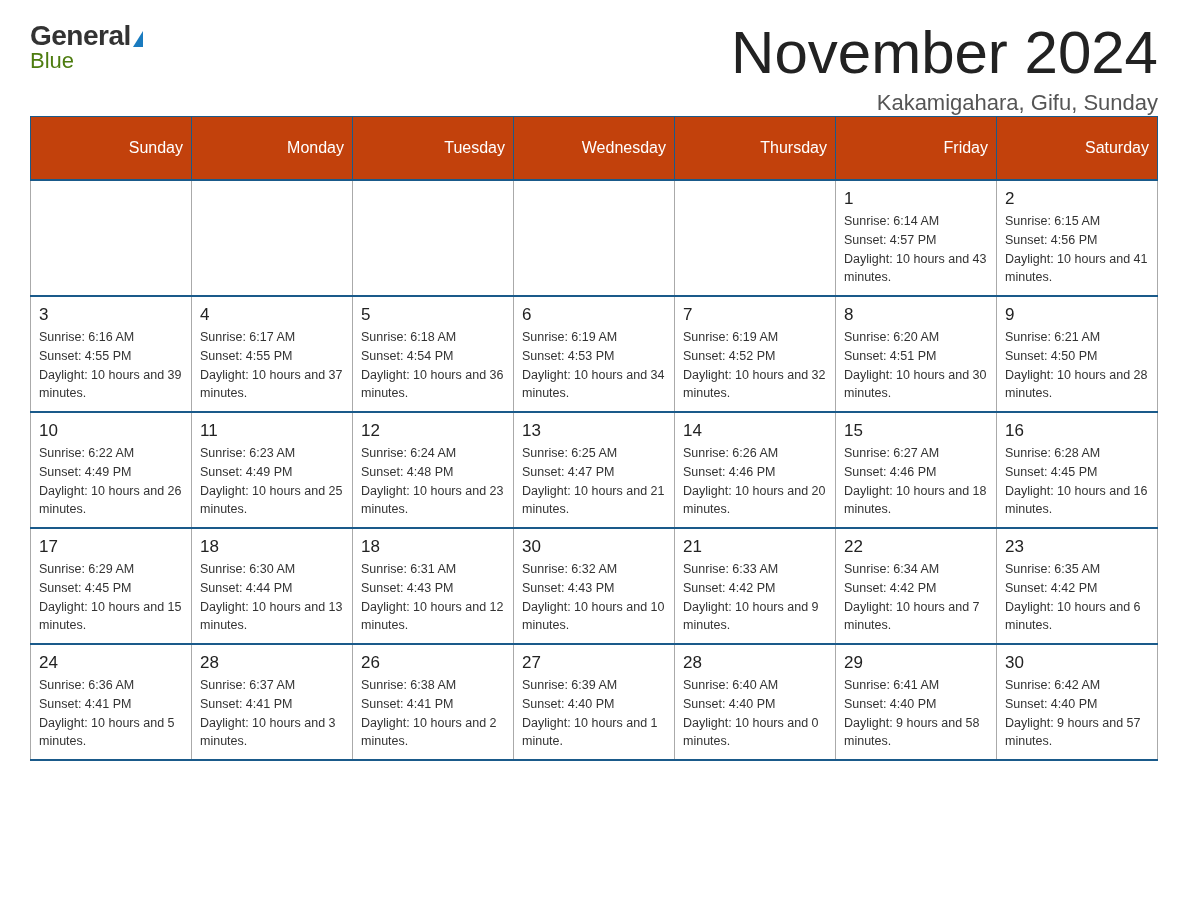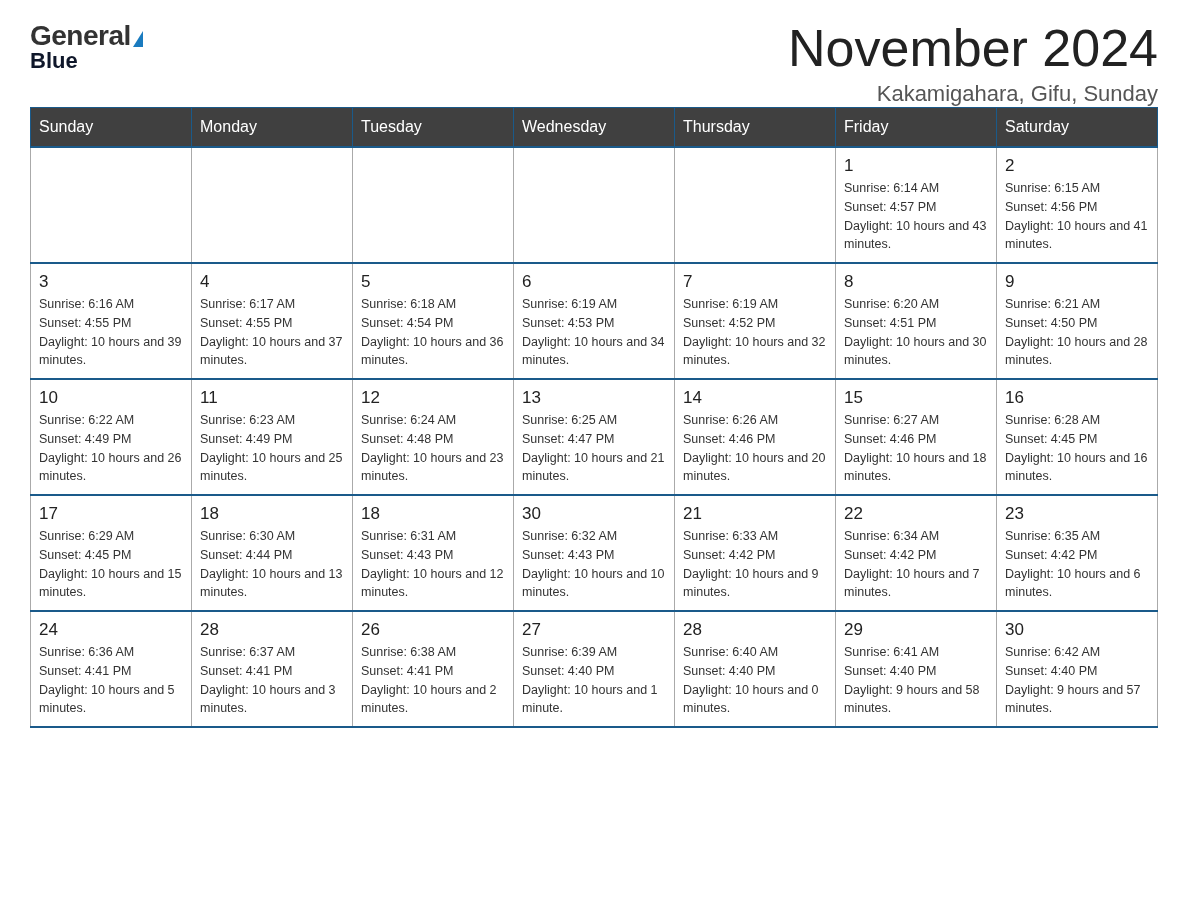--- a/index.html
+++ b/index.html
@@ -21,62 +21,62 @@
       align-items: flex-start;
     }
     .logo-general {
       font-size: 28px;
       font-weight: bold;
       color: #333;
       letter-spacing: -0.5px;
     }
     .logo-blue {
       font-size: 22px;
-      font-weight: bold;
-      color: #0f172a;
+      font-weight: normal;
+      color: #4d7c0f;
       margin-top: -4px;
     }
     .logo-triangle {
       display: inline-block;
       width: 0;
       height: 0;
       border-left: 10px solid transparent;
       border-right: 0px solid transparent;
       border-bottom: 16px solid #1a7bbf;
       margin-left: 2px;
       vertical-align: middle;
       position: relative;
       top: -2px;
     }
     .title-area {
       text-align: right;
     }
     .month-title {
-      font-size: 52px;
+      font-size: 60px;
       font-weight: normal;
       color: #222;
       line-height: 1.1;
     }
     .location {
       font-size: 22px;
       color: #555;
       margin-top: 4px;
     }
     .calendar {
       width: 100%;
       border-collapse: collapse;
       border: 1px solid #999;
     }
     .calendar th {
-      background-color: #404040;
+      background-color: #c2410c;
       color: #fff;
       font-size: 16px;
       font-weight: normal;
-      padding: 10px 8px;
-      text-align: left;
+      padding: 22px 8px;
+      text-align: right;
       border: 1px solid #1a5a8a;
     }
     .calendar td {
       vertical-align: top;
       padding: 8px 8px;
       border: 1px solid #aaa;
       width: 14.28%;
       min-height: 110px;
       font-size: 13px;
       color: #222;

